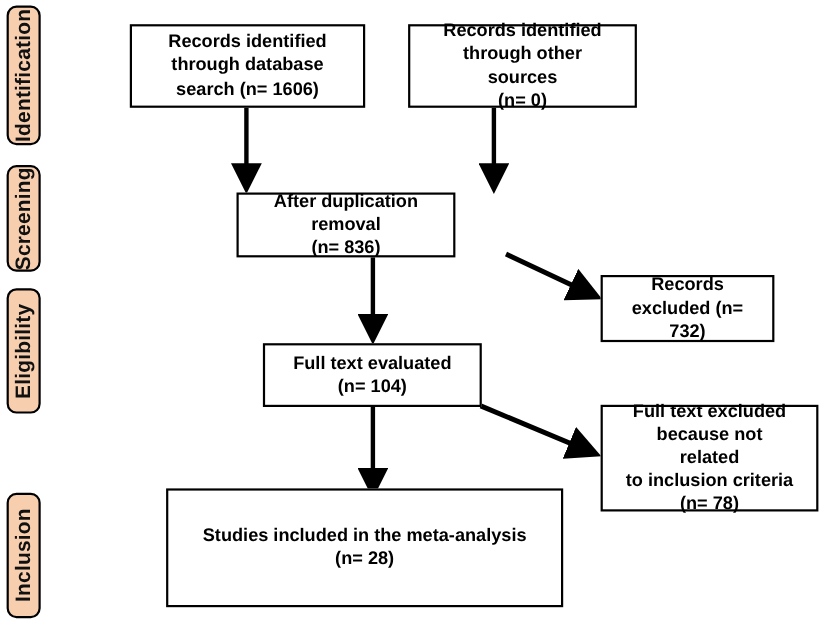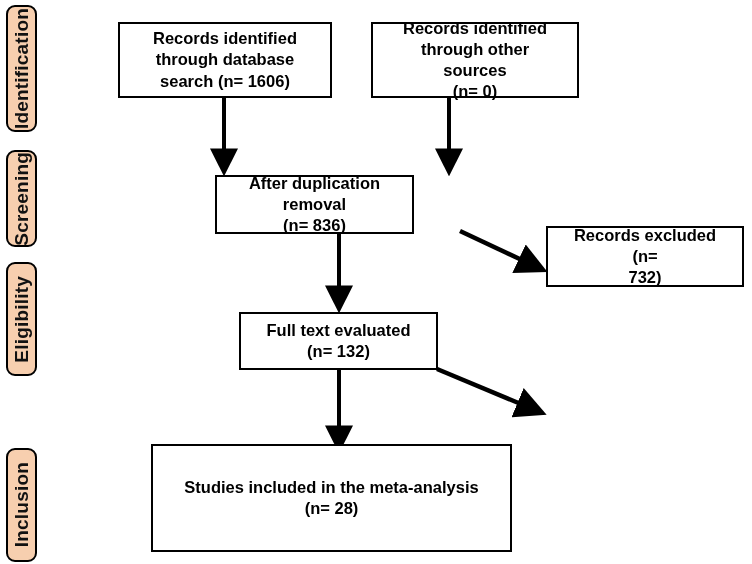--- a/index.html
+++ b/index.html
@@ -121,29 +121,35 @@
     <span class="box-text">Records identified
 through other sources
 (n= 0)</span>
   </div>
 
   <div class="flow-box" style="left:215px; top:175px; width:199px; height:59px;">
     <span class="box-text">After duplication removal
 (n= 836)</span>
   </div>
 
-  <div class="flow-box" style="left:546px; top:226px; width:198px; height:61px;">
+  <div class="flow-box" style="left:546px; top:250px; width:158px; height:61px;">
     <span class="box-text">Records excluded (n=
 732)</span>
   </div>
 
   <div class="flow-box" style="left:239px; top:312px; width:199px; height:58px;">
     <span class="box-text">Full text evaluated
-(n= 132)</span>
+(n= 104)</span>
   </div>
 
+  <div class="flow-box" style="left:546px; top:368px; width:198px; height:97px;">
+    <span class="box-text">Full text excluded
+because not related
+to inclusion criteria
+(n= 78)</span>
+  </div>
 
   <div class="flow-box big" style="left:151px; top:444px; width:361px; height:108px;">
     <span class="box-text">Studies included in the meta-analysis
 (n= 28)</span>
   </div>
 
 </div>
 
 </body></html>

